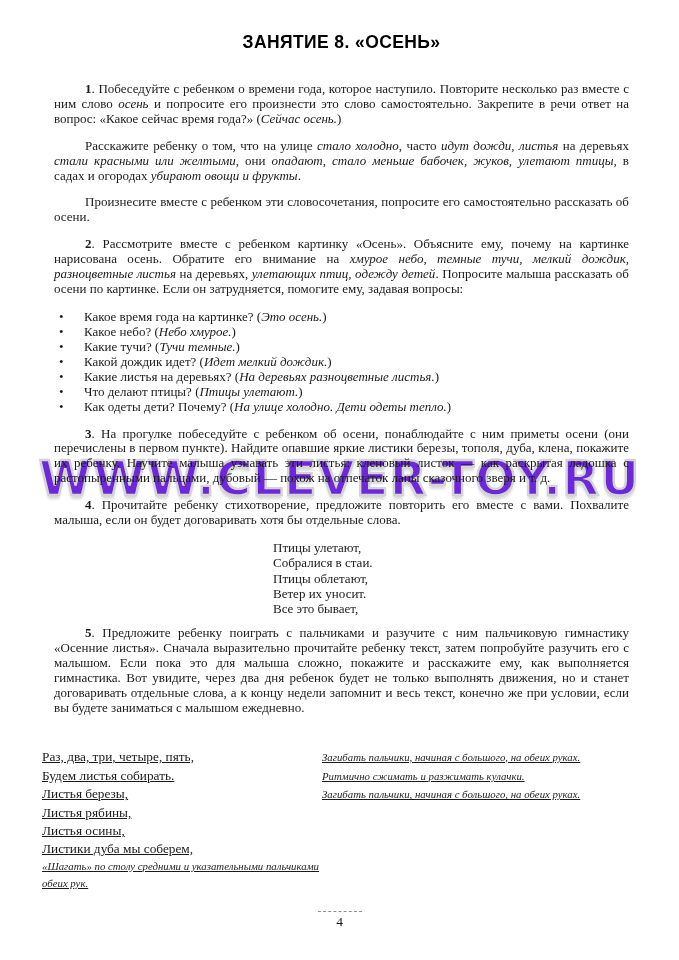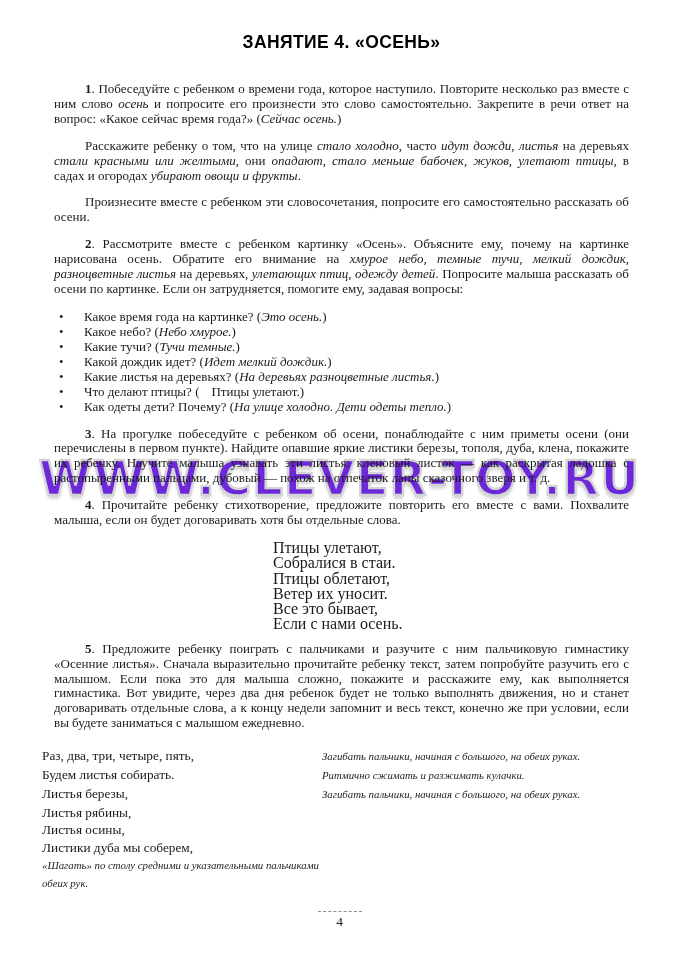--- a/index.html
+++ b/index.html
@@ -27,44 +27,44 @@
   .body { margin-top:29px; }
   .para {
     margin:12px; font-size:13px; line-height:14.9px;
     text-align:justify; text-indent:31px;
   }
   .para span { white-space:normal; }
   .bullet-list { margin:0; }
   .bullet-row { display:flex; font-size:13px; line-height:15.1px; }
   .bullet-marker { flex:none; width:25px; padding-left:17px; }
   .bullet-text { flex:1; }
-  .poem { margin:6px 0 5px 231px; font-size:16px; line-height:15.3px; }
+  .poem { margin:6px 0 5px 231px; font-size:13px; line-height:15.3px; }
   .poem-line { white-space:nowrap; }
   .para-sect5 { margin-top:10px; }
-  .gym { margin-top:16px; }
+  .gym { margin-top:32px;text-decoration:underline; }
   .gym-row { display:grid; grid-template-columns:280px 1fr; align-items:baseline; }
   .gym-left { font-size:13.3px; line-height:17.8px; white-space:nowrap; }
   .gym-right {
     font-size:10.8px; font-style:italic; line-height:17.8px;
     max-width:285px; color:#242424;
   }
   .footer { position:absolute; top:911px; left:0; width:100%; text-align:center; z-index:1; }
   .footer-line { width:44px; margin:0 auto 2px auto; border-top:1px dashed #8f8f8f; height:0; }
   .page-number { font-size:13.5px; line-height:15px; }
 </style>
 </head>
 <body>
 
 <div class="page">
 
   <div class="watermark">WWW.CLEVER-TOY.RU</div>
 
   <div class="content">
 
-    <h1 class="title">ЗАНЯТИЕ 4. «ОСЕНЬ»</h1>
+    <h1 class="title">ЗАНЯТИЕ 8. «ОСЕНЬ»</h1>
 
     <div class="body">
 
       <p class="para"><span style="font-weight: bold;">1</span><span>. Побеседуйте с ребенком о времени года, которое наступило. Повторите несколько раз вместе с ним слово </span><span style="font-style: italic;">осень</span><span> и попросите его произнести это слово самостоятельно. Закрепите в речи ответ на вопрос: «Какое сейчас время года?» (</span><span style="font-style: italic;">Сейчас осень.</span><span>)</span></p>
       <p class="para"><span>Расскажите ребенку о том, что на улице </span><span style="font-style: italic;">стало холодно</span><span>, часто </span><span style="font-style: italic;">идут дожди</span><span>, </span><span style="font-style: italic;">листья</span><span> на деревьях </span><span style="font-style: italic;">стали красными или желтыми</span><span>, они </span><span style="font-style: italic;">опадают</span><span>, </span><span style="font-style: italic;">стало меньше бабочек, жуков, улетают птицы</span><span>, в садах и огородах </span><span style="font-style: italic;">убирают овощи и фрукты</span><span>.</span></p>
       <p class="para"><span>Произнесите вместе с ребенком эти словосочетания, попросите его самостоятельно рассказать об осени.</span></p>
       <p class="para"><span style="font-weight: bold;">2</span><span>. Рассмотрите вместе с ребенком картинку «Осень». Объясните ему, почему на картинке нарисована осень. Обратите его внимание на </span><span style="font-style: italic;">хмурое небо, темные тучи, мелкий дождик, разноцветные листья</span><span> на деревьях, </span><span style="font-style: italic;">улетающих птиц, одежду детей</span><span>. Попросите малыша рассказать об осени по картинке. Если он затрудняется, помогите ему, задавая вопросы:</span></p>
 
       <div class="bullet-list">
         <div class="bullet-row">
@@ -82,38 +82,37 @@
         <div class="bullet-row">
           <span class="bullet-marker">•</span>
           <span class="bullet-text"><span>Какой дождик идет? (</span><span style="font-style: italic;">Идет мелкий дождик.</span><span>)</span></span>
         </div>
         <div class="bullet-row">
           <span class="bullet-marker">•</span>
           <span class="bullet-text"><span>Какие листья на деревьях? (</span><span style="font-style: italic;">На деревьях разноцветные листья.</span><span>)</span></span>
         </div>
         <div class="bullet-row">
           <span class="bullet-marker">•</span>
-          <span class="bullet-text"><span>Что делают птицы? (</span><span style=" margin-left: 12px;">Птицы улетают.</span><span>)</span></span>
+          <span class="bullet-text"><span>Что делают птицы? (</span><span style="font-style: italic;">Птицы улетают.</span><span>)</span></span>
         </div>
         <div class="bullet-row">
           <span class="bullet-marker">•</span>
           <span class="bullet-text"><span>Как одеты дети? Почему? (</span><span style="font-style: italic;">На улице холодно. Дети одеты тепло.</span><span>)</span></span>
         </div>
       </div>
 
       <p class="para"><span style="font-weight: bold;">3</span><span>. На прогулке побеседуйте с ребенком об осени, понаблюдайте с ним приметы осени (они перечислены в первом пункте). Найдите опавшие яркие листики березы, тополя, дуба, клена, покажите их ребенку. Научите малыша узнавать эти листья: кленовый листок — как раскрытая ладошка с растопыренными пальцами, дубовый — похож на отпечаток лапы сказочного зверя и т. д.</span></p>
       <p class="para"><span style="font-weight: bold;">4</span><span>. Прочитайте ребенку стихотворение, предложите повторить его вместе с вами. Похвалите малыша, если он будет договаривать хотя бы отдельные слова.</span></p>
 
       <div class="poem">
         <div class="poem-line">Птицы улетают,</div>
         <div class="poem-line">Собралися в стаи.</div>
         <div class="poem-line">Птицы облетают,</div>
         <div class="poem-line">Ветер их уносит.</div>
         <div class="poem-line">Все это бывает,</div>
-        <div class="poem-line">Если с нами осень.</div>
       </div>
 
       <p class="para para-sect5"><span style="font-weight: bold;">5</span><span>. Предложите ребенку поиграть с пальчиками и разучите с ним пальчиковую гимнастику «Осенние листья». Сначала выразительно прочитайте ребенку текст, затем попробуйте разучить его с малышом. Если пока это для малыша сложно, покажите и расскажите ему, как выполняется гимнастика. Вот увидите, через два дня ребенок будет не только выполнять движения, но и станет договаривать отдельные слова, а к концу недели запомнит и весь текст, конечно же при условии, если вы будете заниматься с малышом ежедневно.</span></p>
 
       <div class="gym">
         <div class="gym-row">
           <div class="gym-left">Раз, два, три, четыре, пять,</div>
           <div class="gym-right">Загибать пальчики, начиная с большого, на обеих руках.</div>
         </div>
         <div class="gym-row">

